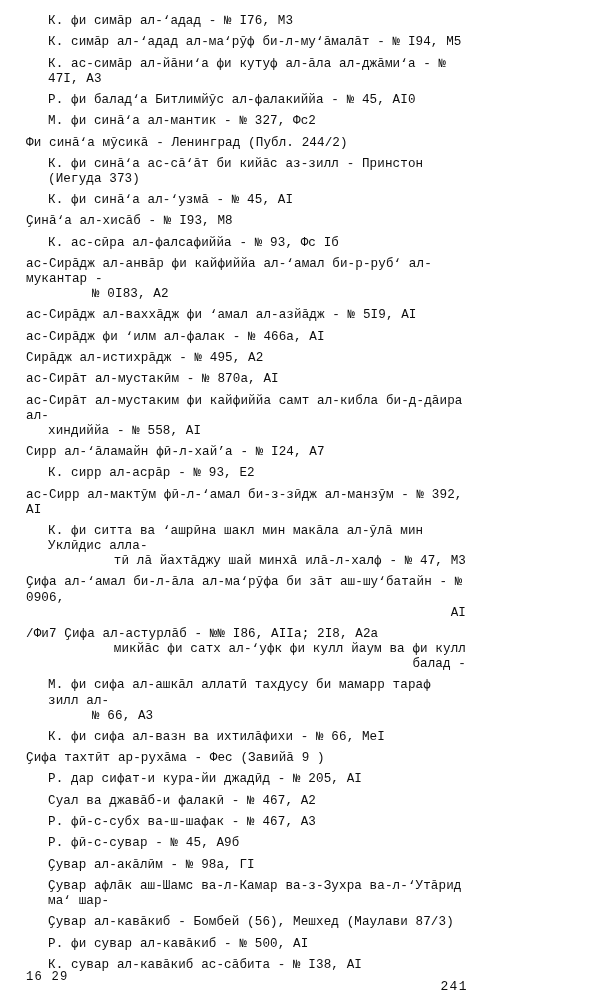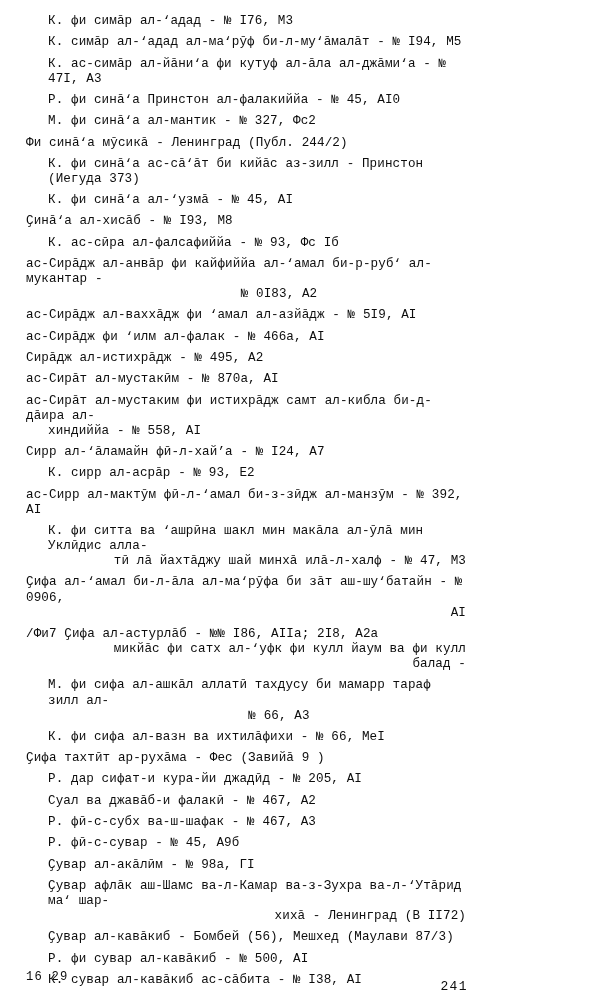--- a/index.html
+++ b/index.html
@@ -32,21 +32,21 @@
     white-space: pre-wrap;
     word-break: break-word;
     margin: 0 0 6.2px 0;
     text-indent: 0;
   }
   .entry.cont {
     margin-top: -6.2px;
   }
   .indent1 { padding-left: 22px; }
   .indent2 { padding-left: 44px; text-align: right; }
-  .indent3 { padding-left: 66px; text-align: center; }
+  .indent3 { padding-left: 66px; }
   .footer {
     position: absolute;
     left: 26px;
     bottom: 16px;
     font-size: 12.2px;
     letter-spacing: 1.2px;
     margin-top: 29px;
   }
   .folio {
     position: absolute;
@@ -57,54 +57,53 @@
   }
 </style>
 </head>
 <body>
 
 <div class="page">
   <div class="entries">
       <div class="entry indent1">К. фи симāр ал-‘адад - № I76, M3</div>
       <div class="entry indent1">К. симāр ал-‘адад ал-ма‘рӯф би-л-му‘āмалāт - № I94, M5</div>
       <div class="entry indent1">К. ас-симāр ал-йāни‘а фи кутуф ал-āла ал-джāми‘а - № 47I, A3</div>
-      <div class="entry indent1">Р. фи синā‘а Принстон ал-фалакиййа - № 45, AI0</div>
+      <div class="entry indent1">Р. фи балад‘а Битлимйӯс ал-фалакиййа - № 45, AI0</div>
       <div class="entry indent1">М. фи синā‘а ал-мантик - № 327, Фс2</div>
       <div class="entry">Фи синā‘а мӯсикā - Ленинград (Публ. 244/2)</div>
       <div class="entry indent1">К. фи синā‘а ас-сā‘āт би кийāс аз-зилл - Принстон (Иегуда 373)</div>
       <div class="entry indent1">К. фи синā‘а ал-‘узмā - № 45, AI</div>
       <div class="entry">Ҫинā‘а ал-хисāб - № I93, M8</div>
       <div class="entry indent1">К. ас-сӣра ал-фалсафиййа - № 93, Фс Iб</div>
       <div class="entry">ас-Сирāдж ал-анвāр фи кайфиййа ал-‘амал би-р-руб‘ ал-мукантар -</div>
       <div class="entry indent3 cont">№ 0I83, A2</div>
       <div class="entry">ас-Сирāдж ал-ваххāдж фи ‘амал ал-азйāдж - № 5I9, AI</div>
       <div class="entry">ас-Сирāдж фи ‘илм ал-фалак - № 466а, AI</div>
       <div class="entry">Сирāдж ал-истихрāдж - № 495, A2</div>
       <div class="entry">ас-Сирāт ал-мустакӣм - № 870а, AI</div>
-      <div class="entry">ас-Сирāт ал-мустаким фи истихрāдж самт ал-кибла би-д-дāира ал-</div>
+      <div class="entry">ас-Сирāт ал-мустаким фи кайфиййа самт ал-кибла би-д-дāира ал-</div>
       <div class="entry indent1 cont">хиндиййа - № 558, AI</div>
       <div class="entry">Сирр ал-‘āламайн фӣ-л-хай’а - № I24, A7</div>
       <div class="entry indent1">К. сирр ал-асрāр - № 93, E2</div>
       <div class="entry">ас-Сирр ал-мактӯм фӣ-л-‘амал би-з-зӣдж ал-манзӯм - № 392, AI</div>
       <div class="entry indent1">К. фи ситта ва ‘ашрӣна шакл мин макāла ал-ӯлā мин Уклӣдис алла-</div>
       <div class="entry indent2 cont">тӣ лā йахтāджу шай минхā илā-л-халф - № 47, M3</div>
       <div class="entry">Ҫифа ал-‘амал би-л-āла ал-ма‘рӯфа би зāт аш-шу‘батайн - № 0906,</div>
       <div class="entry indent2 cont">AI</div>
       <div class="entry">/Фи7 Ҫифа ал-астурлāб - №№ I86, AIIа; 2I8, A2а</div>
       <div class="entry indent2 cont">микйāс фи сатх ал-‘уфк фи кулл йаум ва фи кулл балад -</div>
       <div class="entry indent1">М. фи сифа ал-ашкāл аллатӣ тахдусу би мамарр тараф зилл ал-</div>
       <div class="entry indent3 cont">№ 66, A3</div>
       <div class="entry indent1">К. фи сифа ал-вазн ва ихтилāфихи - № 66, MeI</div>
       <div class="entry">Ҫифа тахтӣт ар-рухāма - Фес (Завийā 9 )</div>
       <div class="entry indent1">Р. дар сифат-и кура-йи джадӣд - № 205, AI</div>
       <div class="entry indent1">Суал ва джавāб-и фалакӣ - № 467, A2</div>
       <div class="entry indent1">Р. фӣ-с-субх ва-ш-шафак - № 467, A3</div>
       <div class="entry indent1">Р. фӣ-с-сувар - № 45, A9б</div>
       <div class="entry indent1">Ҫувар ал-акāлӣм - № 98а, ГI</div>
       <div class="entry indent1">Ҫувар афлāк аш-Шамс ва-л-Камар ва-з-Зухра ва-л-‘Утāрид ма‘ шар-</div>
-      <div class="entry indent2 cont">хихā - Ленинград (B II72)</div>
       <div class="entry indent1">Ҫувар ал-кавāкиб - Бомбей (56), Мешхед (Маулави 87/3)</div>
       <div class="entry indent1">Р. фи сувар ал-кавāкиб - № 500, AI</div>
       <div class="entry indent1">К. сувар ал-кавāкиб ас-сāбита - № I38, AI</div>
     </div>
   <div class="footer">16 29</div>
   <div class="folio">241</div>
 </div>
 
 </body></html>

